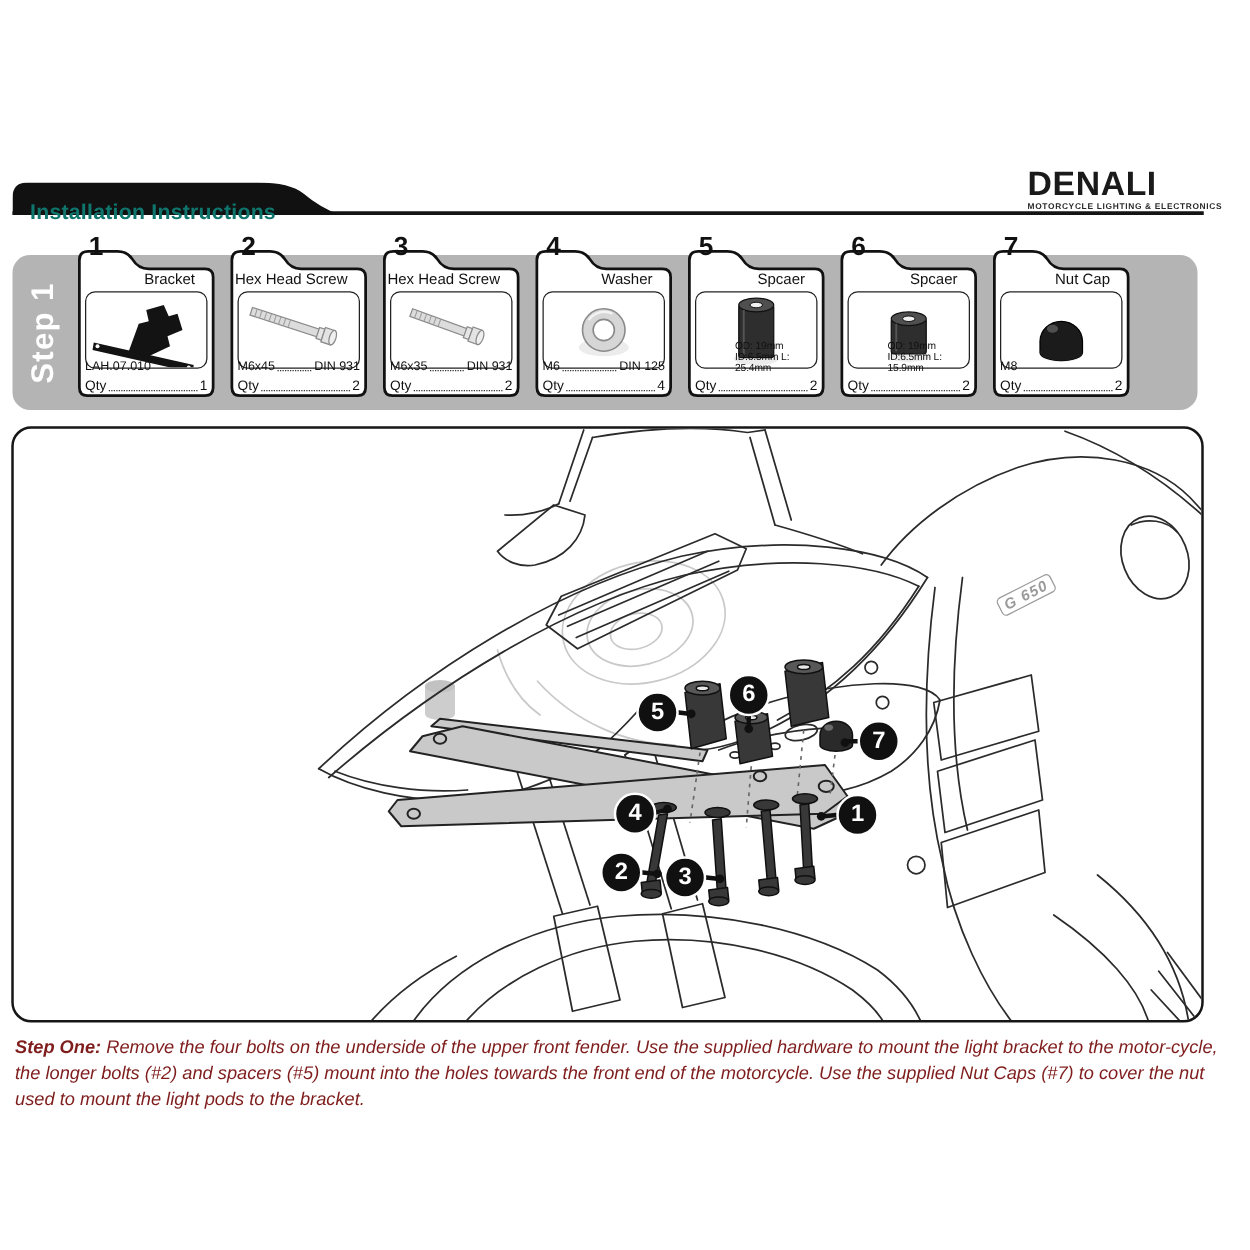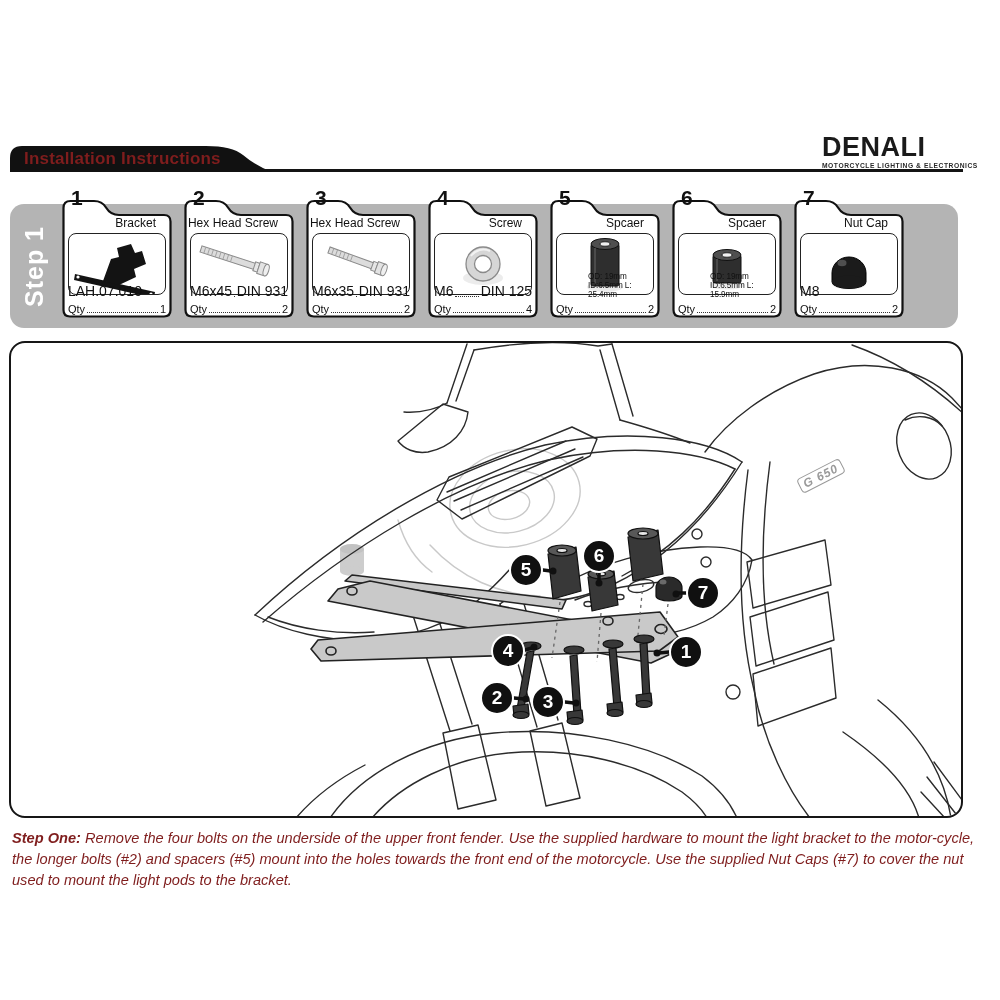--- a/index.html
+++ b/index.html
@@ -2,38 +2,38 @@
 <html><head>
 <meta charset="utf-8">
 <style>
   html,body{margin:0;padding:0;}
   body{width:1000px;height:1000px;position:relative;background:#fff;
        font-family:"Liberation Sans", sans-serif;color:#111;overflow:hidden;}
 
   
   .hdr-tab{position:absolute;left:10px;top:146px;width:262px;height:26px;}
   .hdr-tab svg{position:absolute;left:0;top:0;}
-  .hdr-title{position:absolute;left:14px;top:3px;color:#7f1d1d;font-weight:bold;font-size:17px;letter-spacing:.2px;}
+  .hdr-title{position:absolute;left:14px;top:14px;color:#0f766e;font-weight:bold;font-size:17px;letter-spacing:.2px;}
   .hdr-rule{position:absolute;left:10px;top:169px;width:953px;height:3px;background:#141414;}
   .brand{position:absolute;right:38px;top:134px;text-align:left;width:140px;}
   .brand-name{font-weight:bold;font-size:27px;letter-spacing:.5px;color:#1a1a1a;line-height:27px;}
   .brand-tag{font-size:6.7px;letter-spacing:.55px;color:#2a2a2a;font-weight:bold;margin-top:1px;white-space:nowrap;}
 
   
   .band{position:absolute;left:10px;top:204px;width:948px;height:124px;background:#b4b4b4;border-radius:14px;}
   .band-label{position:absolute;left:12px;top:204px;width:46px;height:124px;display:flex;align-items:center;justify-content:center;}
   .band-label span{transform:rotate(-90deg);white-space:nowrap;color:#fff;font-weight:bold;font-size:25px;letter-spacing:1px;}
 
   
   .pbox{position:absolute;top:186px;width:114px;height:134px;}
   .pbox .outline{position:absolute;left:0;top:0;}
   .pbox .num{position:absolute;left:11px;top:0px;font-size:21px;font-weight:bold;}
   .pbox .pname{position:absolute;right:18px;top:30px;font-size:12px;text-align:right;width:100px;}
   .pbox .imgf{position:absolute;left:8px;top:47px;width:96px;height:60px;border:1.6px solid #222;border-radius:8px;overflow:hidden;background:#fff;}
-  .pbox .spec{position:absolute;left:8px;right:8px;bottom:21px;display:flex;align-items:flex-end;font-size:14px;height:13px;}
+  .pbox .spec{position:absolute;left:8px;right:8px;bottom:21px;display:flex;align-items:flex-end;font-size:10px;height:13px;}
   .pbox .spec.small{font-size:8.2px;letter-spacing:-.1px;margin-left:32px;}
   .pbox .qty{position:absolute;left:8px;right:8px;bottom:5px;display:flex;align-items:flex-end;font-size:11px;height:14px;}
   .lead{flex:1;border-bottom:1.8px dotted #333;margin:0 2px 2px 2px;}
 
   
   .frame{position:absolute;left:9px;top:341px;width:954px;height:477px;border:2.5px solid #161616;border-radius:16px;background:#fff;overflow:hidden;box-sizing:border-box;}
   .frame svg{position:absolute;left:-2px;top:-2px;}
   .callout{position:absolute;width:34px;height:34px;border-radius:50%;background:#101010;border:2px solid #fff;
            box-sizing:border-box;color:#fff;font-weight:bold;font-size:19px;text-align:center;line-height:29px;z-index:6;}
   .badge{position:absolute;left:797px;top:468px;transform:rotate(-27deg);color:#9a9a9a;border:1.5px solid #9a9a9a;
@@ -159,21 +159,21 @@
       <span class="lead"></span>
       <span>2</span>
     </div>
 </div>
 
 <div class="pbox" style="left:426px">
   <svg class="outline" width="114" height="134" viewBox="0 0 114 134">
     <path d="M3.5,22 Q3.5,15 10.5,15 L34,15 Q42,15 46,21.5 Q50.5,29 59,29 L104,29 Q110.5,29 110.5,35.5 L110.5,124 Q110.5,130.5 104,130.5 L10,130.5 Q3.5,130.5 3.5,124 Z" fill="#fff" stroke="#111" stroke-width="2.2"></path>
   </svg>
   <div class="num">4</div>
-  <div class="pname">Screw</div>
+  <div class="pname">Washer</div>
   <div class="imgf">
     <svg width="96" height="60" viewBox="0 0 96 60">
       <ellipse cx="48" cy="44" rx="20" ry="7" fill="#ececec"></ellipse>
       <circle cx="48" cy="30" r="17" fill="#d6d6d6" stroke="#8a8a8a" stroke-width="1.3"></circle>
       <circle cx="48" cy="30" r="8.5" fill="#fff" stroke="#8a8a8a" stroke-width="1.3"></circle>
       <path d="M36,22 A15,15 0 0 1 55,17" fill="none" stroke="#f2f2f2" stroke-width="2"></path>
     </svg>
   </div>
   <div class="spec">
       <span>M6</span>

